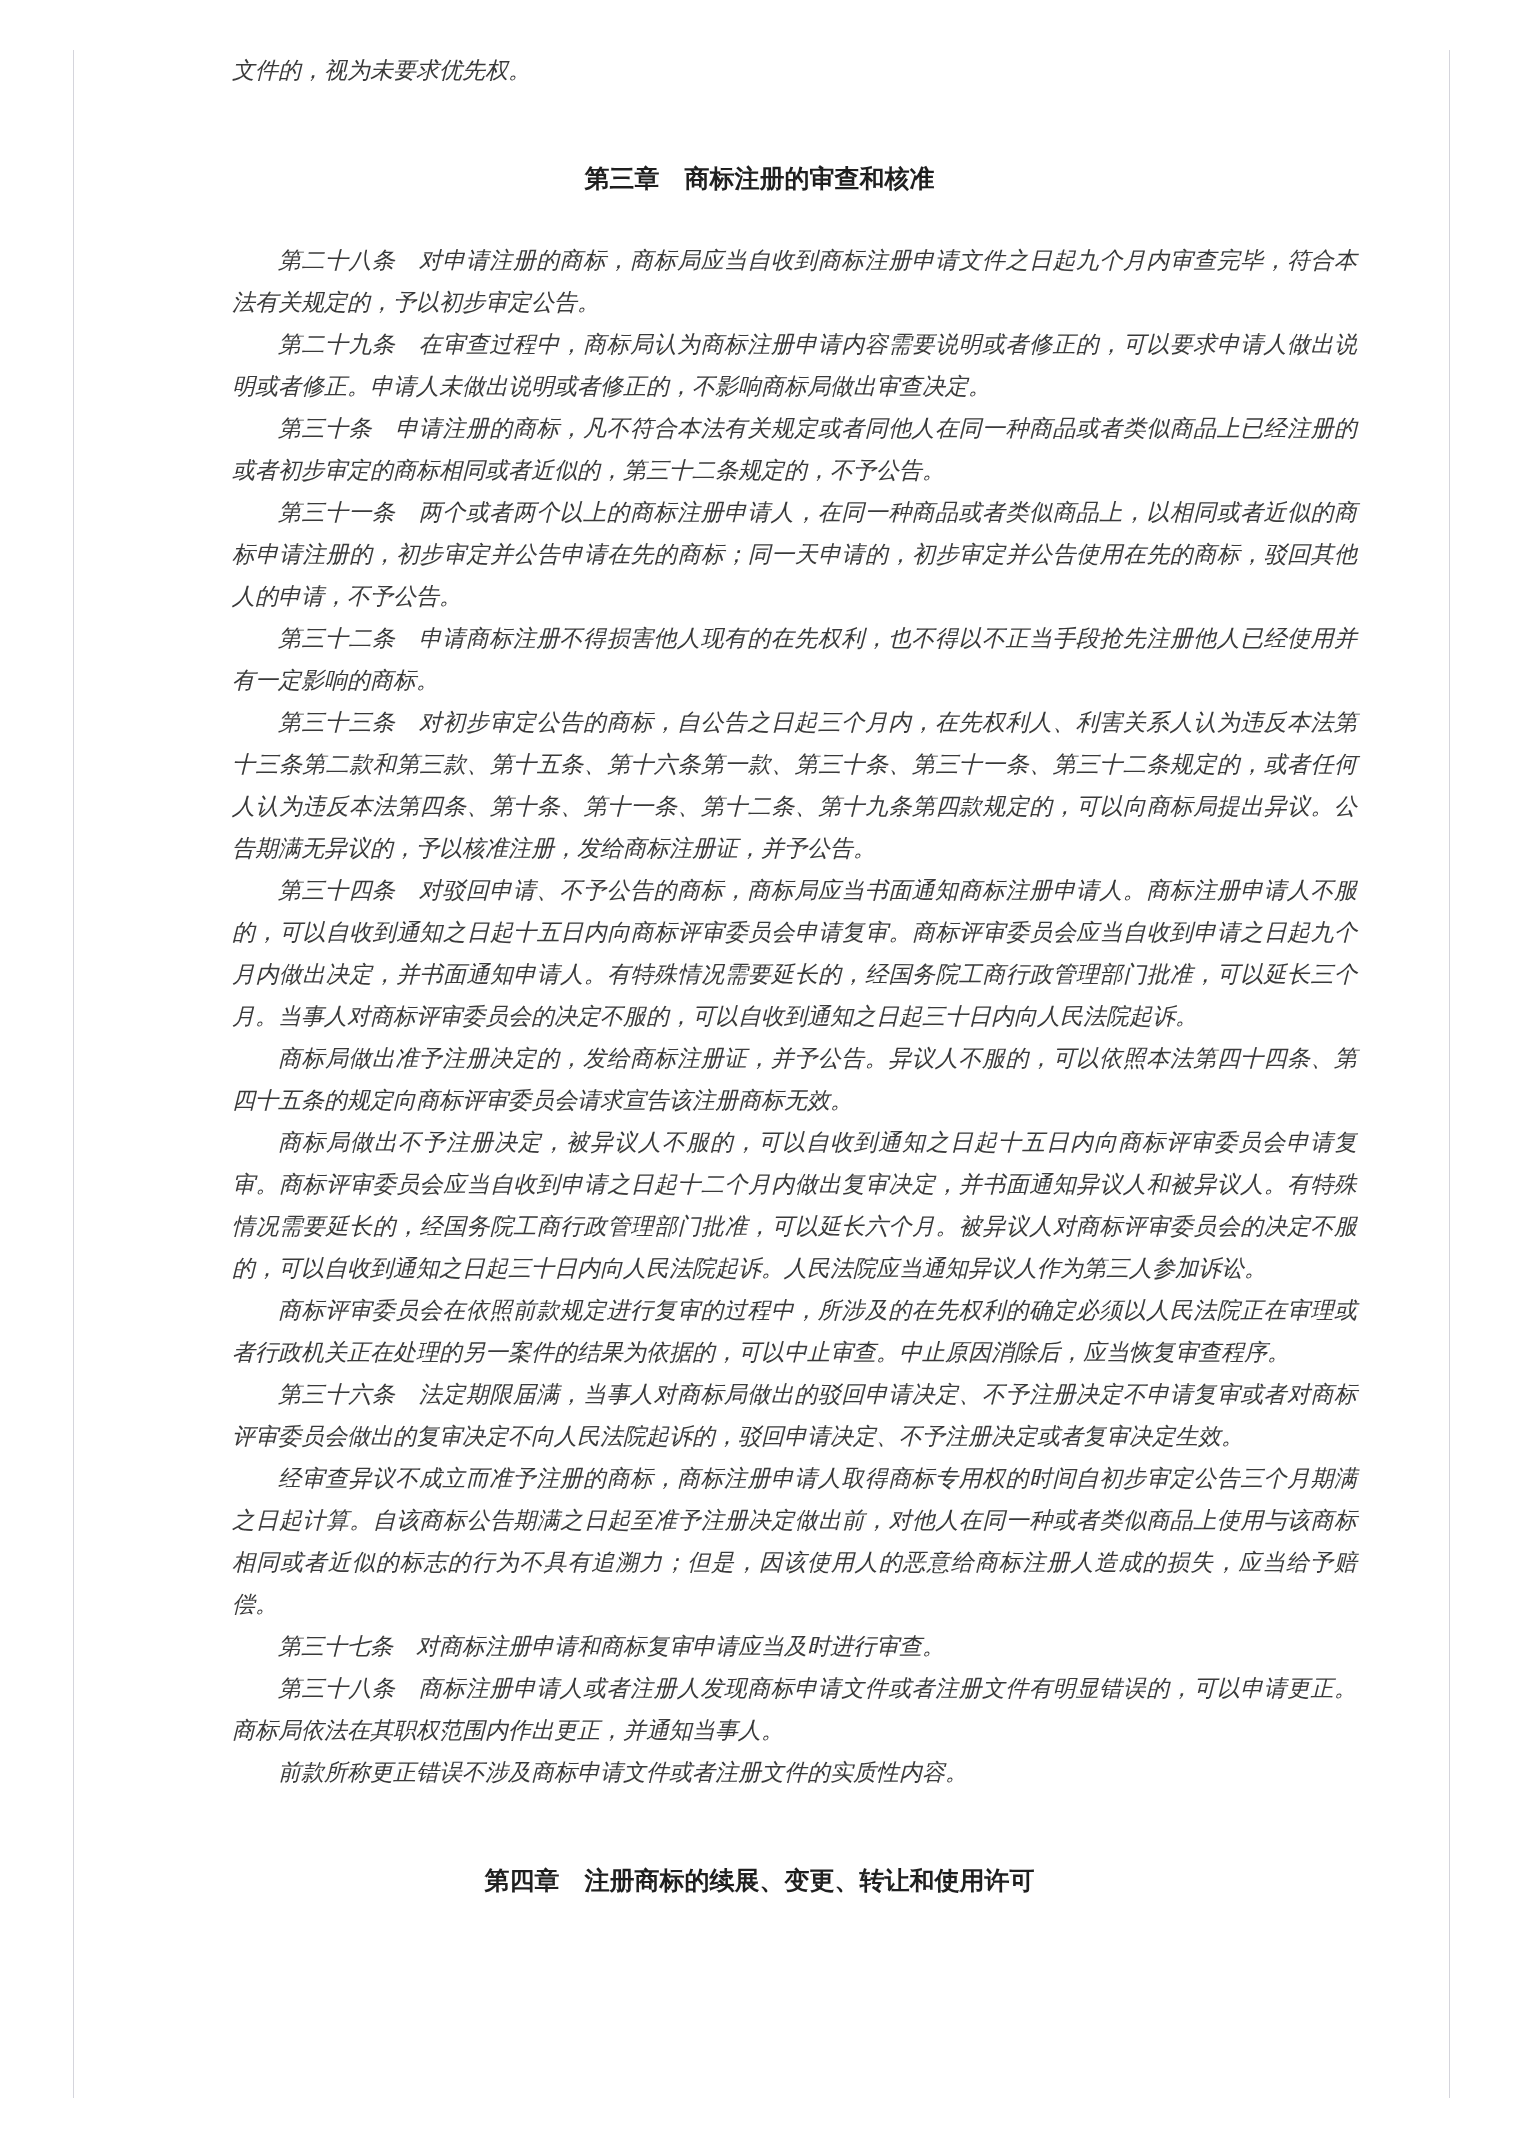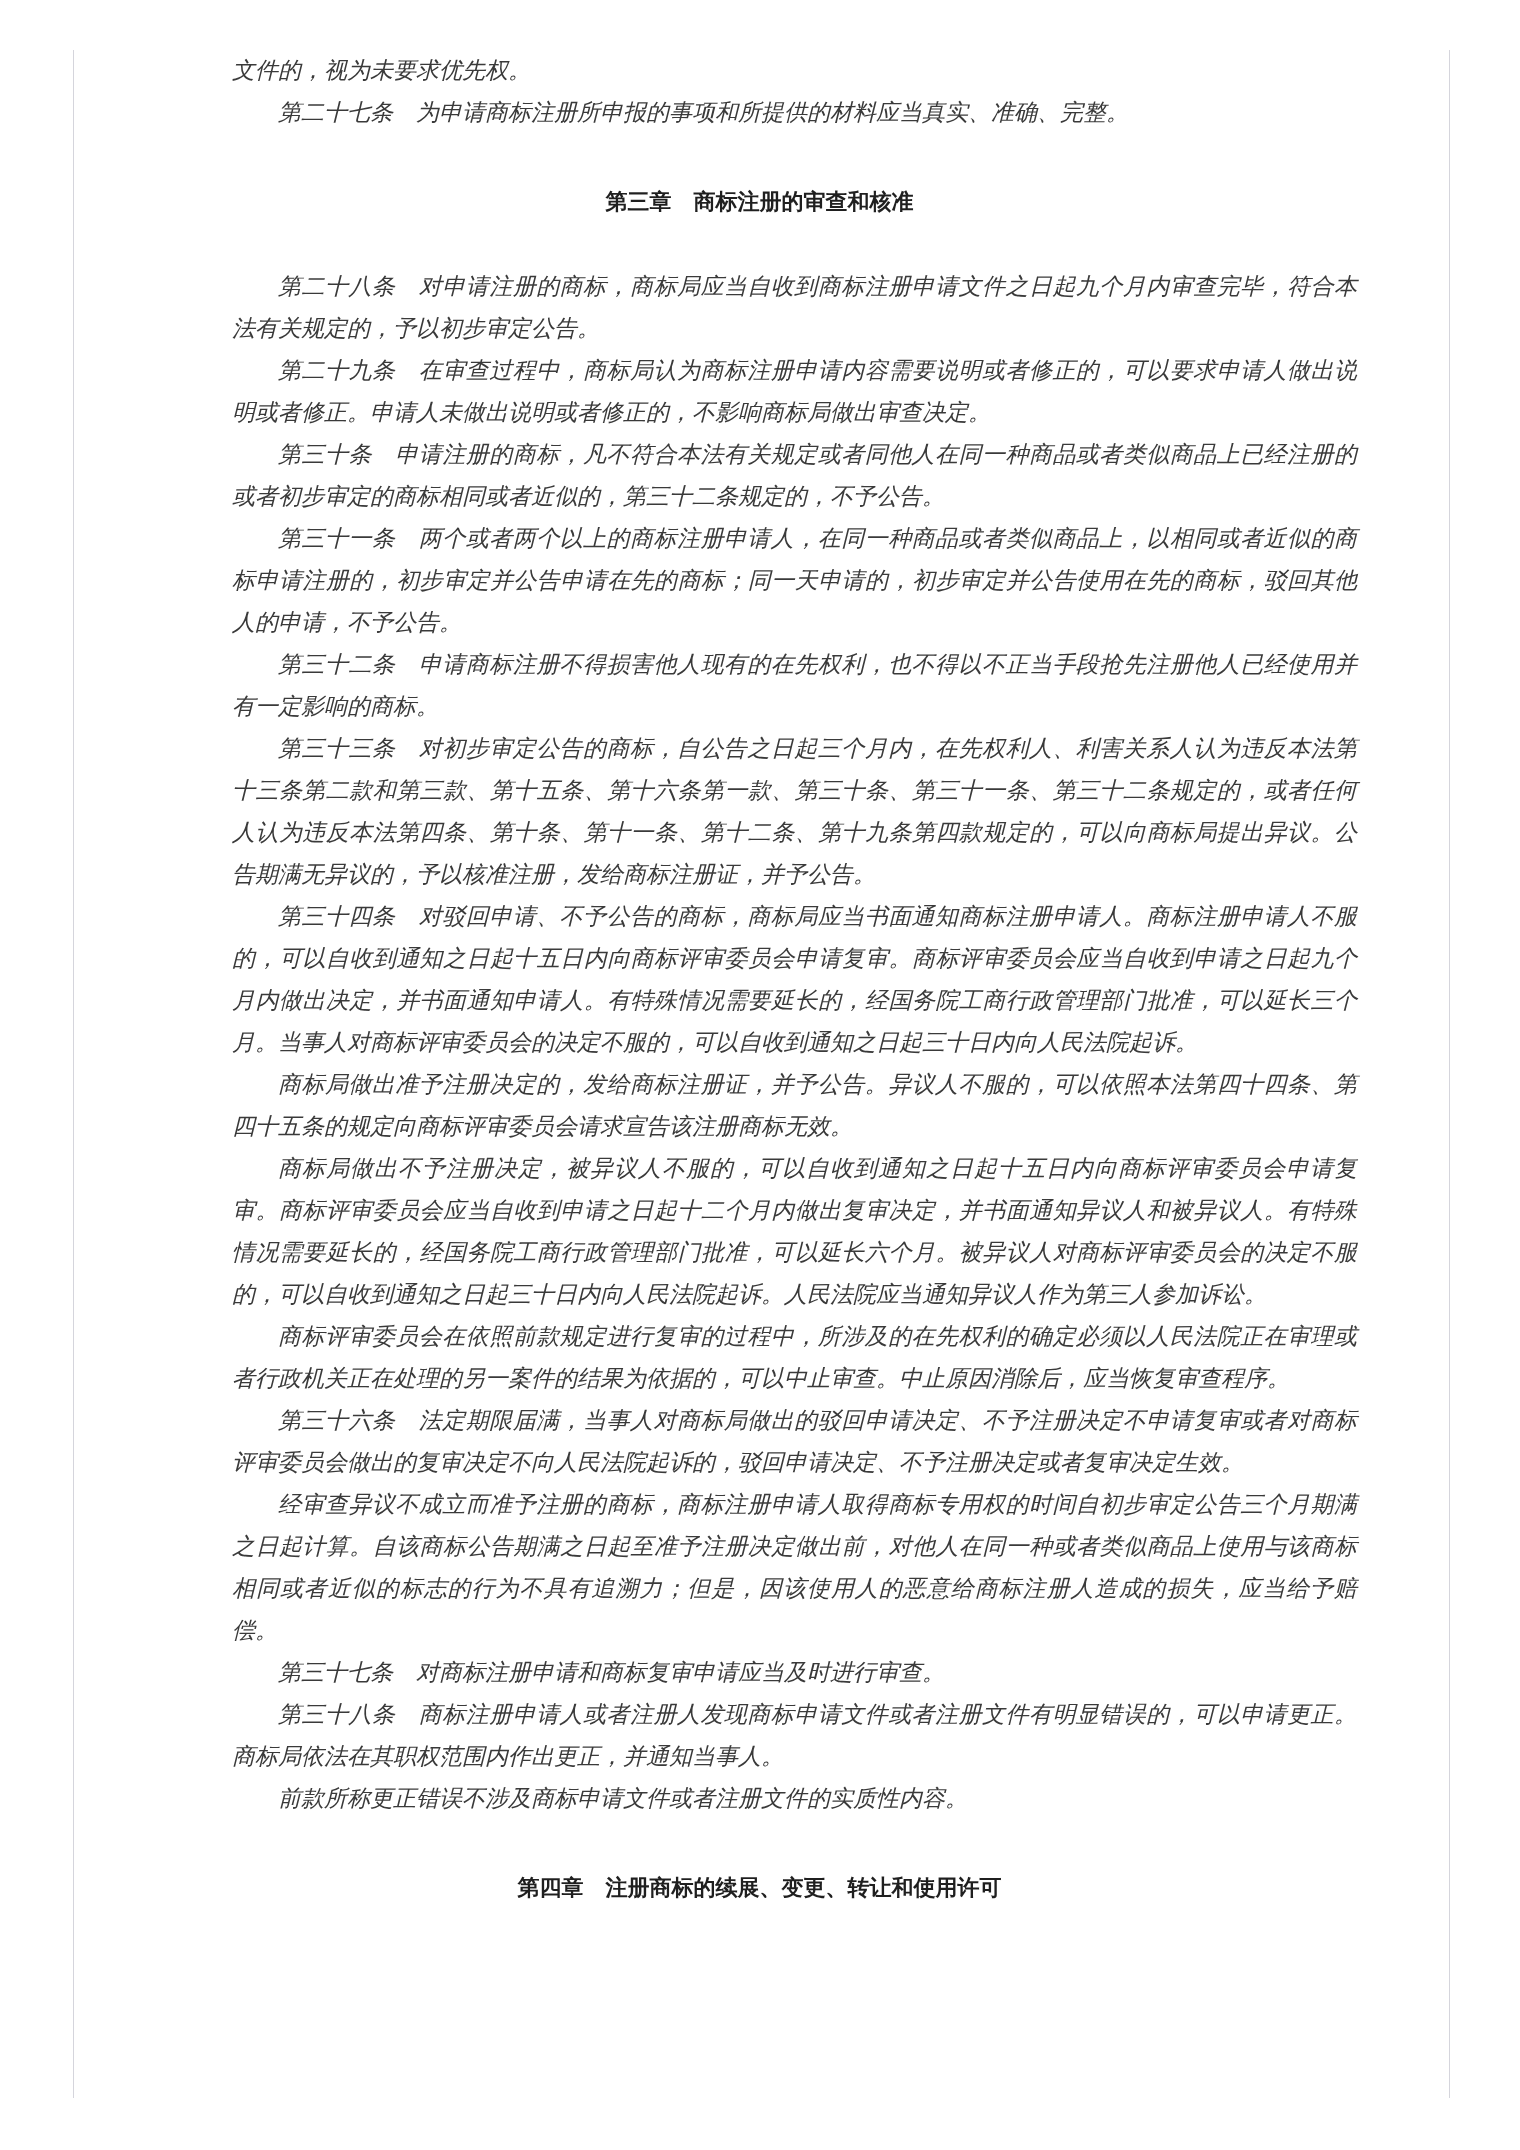--- a/index.html
+++ b/index.html
@@ -39,41 +39,40 @@
     letter-spacing: 0;
   }
   .para {
     margin: 0;
     padding: 0;
     text-indent: 46px;
     font-style: italic;
   }
   .para.no-indent { text-indent: 0; }
   .chapter {
-    font-family: Liberation Mono, monospace;
-    font-size: 22px;
+    font-family: Liberation Sans, sans-serif;
+    font-size: 25px;
     font-weight: 700;
     color: var(--heading);
     text-align: center;
     text-indent: 0;
-    margin: 48px 0 40px 0;
+    margin: 64px 0 40px 0;
     line-height: 44px;
     position: relative;
     left: -35px; 
   }
 </style>
 </head>
 <body>
 
 <div class="page">
   <div class="margin-rule left"></div>
   <div class="margin-rule right"></div>
   <div class="text-block" id="doc-body">
       <p class="para no-indent">文件的，视为未要求优先权。</p>
-      <p class="para">第二十七条　为申请商标注册所申报的事项和所提供的材料应当真实、准确、完整。</p>
       <h2 class="chapter">第三章　商标注册的审查和核准</h2>
       <p class="para">第二十八条　对申请注册的商标，商标局应当自收到商标注册申请文件之日起九个月内审查完毕，符合本法有关规定的，予以初步审定公告。</p>
       <p class="para">第二十九条　在审查过程中，商标局认为商标注册申请内容需要说明或者修正的，可以要求申请人做出说明或者修正。申请人未做出说明或者修正的，不影响商标局做出审查决定。</p>
       <p class="para">第三十条　申请注册的商标，凡不符合本法有关规定或者同他人在同一种商品或者类似商品上已经注册的或者初步审定的商标相同或者近似的，第三十二条规定的，不予公告。</p>
       <p class="para">第三十一条　两个或者两个以上的商标注册申请人，在同一种商品或者类似商品上，以相同或者近似的商标申请注册的，初步审定并公告申请在先的商标；同一天申请的，初步审定并公告使用在先的商标，驳回其他人的申请，不予公告。</p>
       <p class="para">第三十二条　申请商标注册不得损害他人现有的在先权利，也不得以不正当手段抢先注册他人已经使用并有一定影响的商标。</p>
       <p class="para">第三十三条　对初步审定公告的商标，自公告之日起三个月内，在先权利人、利害关系人认为违反本法第十三条第二款和第三款、第十五条、第十六条第一款、第三十条、第三十一条、第三十二条规定的，或者任何人认为违反本法第四条、第十条、第十一条、第十二条、第十九条第四款规定的，可以向商标局提出异议。公告期满无异议的，予以核准注册，发给商标注册证，并予公告。</p>
       <p class="para">第三十四条　对驳回申请、不予公告的商标，商标局应当书面通知商标注册申请人。商标注册申请人不服的，可以自收到通知之日起十五日内向商标评审委员会申请复审。商标评审委员会应当自收到申请之日起九个月内做出决定，并书面通知申请人。有特殊情况需要延长的，经国务院工商行政管理部门批准，可以延长三个月。当事人对商标评审委员会的决定不服的，可以自收到通知之日起三十日内向人民法院起诉。</p>
       <p class="para">商标局做出准予注册决定的，发给商标注册证，并予公告。异议人不服的，可以依照本法第四十四条、第四十五条的规定向商标评审委员会请求宣告该注册商标无效。</p>
       <p class="para">商标局做出不予注册决定，被异议人不服的，可以自收到通知之日起十五日内向商标评审委员会申请复审。商标评审委员会应当自收到申请之日起十二个月内做出复审决定，并书面通知异议人和被异议人。有特殊情况需要延长的，经国务院工商行政管理部门批准，可以延长六个月。被异议人对商标评审委员会的决定不服的，可以自收到通知之日起三十日内向人民法院起诉。人民法院应当通知异议人作为第三人参加诉讼。</p>

